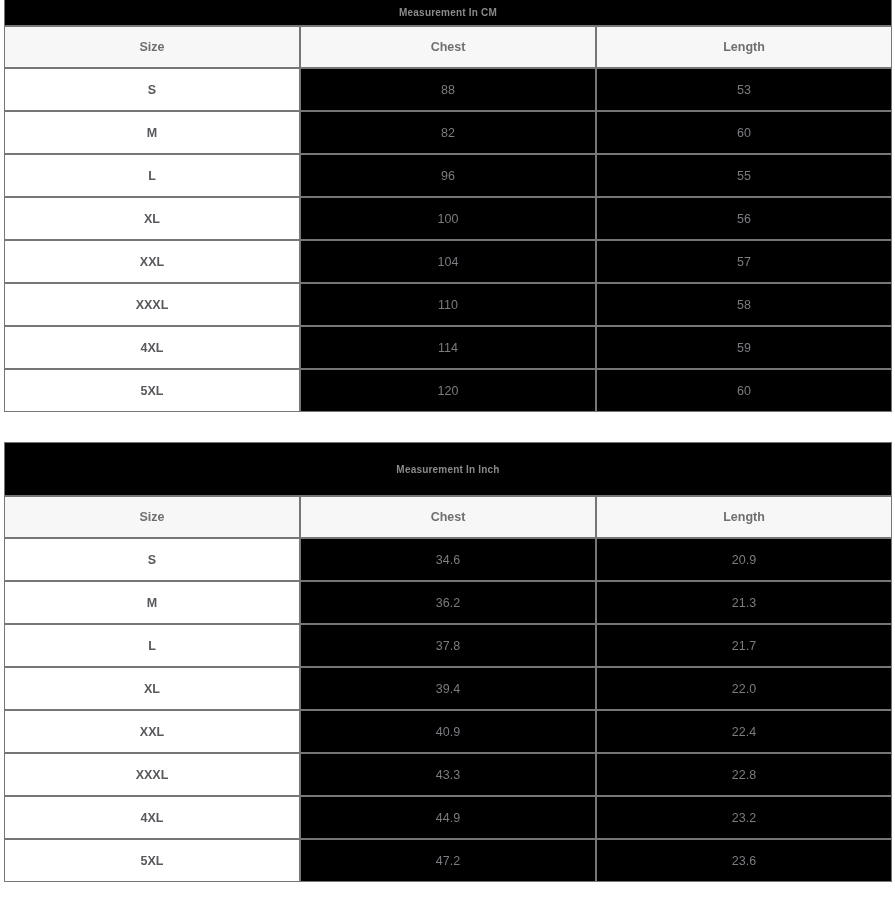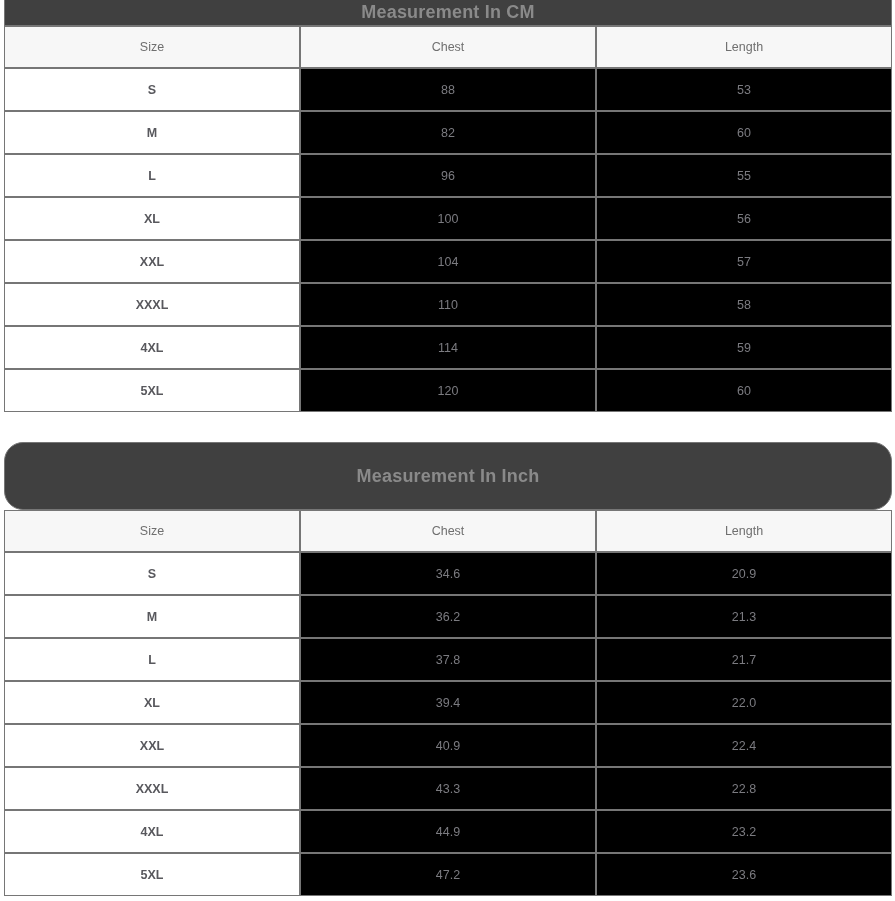--- a/index.html
+++ b/index.html
@@ -25,41 +25,40 @@
     margin: 0 0 0 4px;
   }
   table.size-table td {
     border: 1px solid #767676;
     text-align: center;
     vertical-align: middle;
     box-sizing: border-box;
   }
   
   td.title-cell {
-    background: #404040;
+    background: #000000;
     color: #8a8a8a;
     font-weight: bold;
-    font-size: 18px;
+    font-size: 10px;
     height: 30px;
     letter-spacing: 0.2px;
     border: 1px solid #b9b9b9;
   }
   
   .table-cm td.title-cell {
     border-top: none;
     height: 26px;
   }
   .table-inch td.title-cell {
-    height: 68px;
-    border-radius: 19px;
+    height: 54px;
   }
   td.col-head {
     background: #f7f7f7;
     color: #6f6f6f;
-    font-weight: normal;
+    font-weight: bold;
     font-size: 12.5px;
     height: 42px;
   }
   td.size-cell {
     background: #ffffff;
     color: #58585d;
     font-weight: bold;
     font-size: 12.5px;
     height: 43px;
   }

